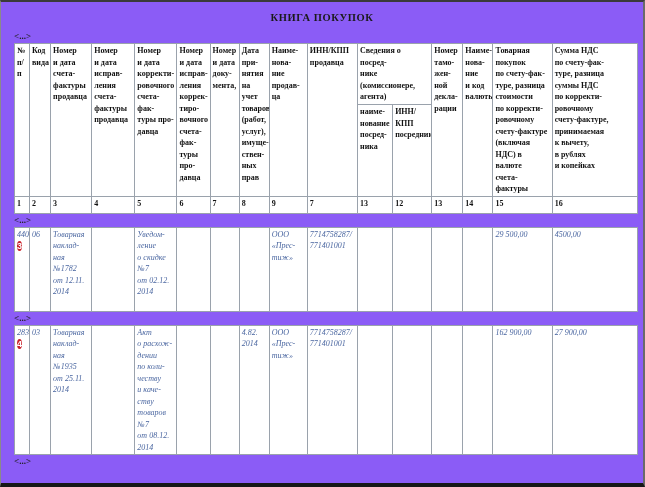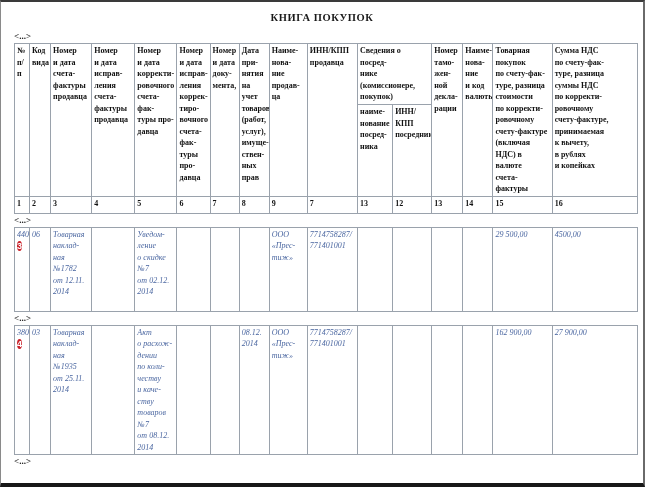--- a/index.html
+++ b/index.html
@@ -1,20 +1,20 @@
 <!DOCTYPE html>
 <html><head>
 <meta charset="utf-8">
 <style>
   * { margin:0; padding:0; box-sizing:border-box; }
   html,body { background:#e8e8e8; }
   .page {
     position:relative;
     width:645px; height:487px;
-    background:#ffffff;
+    background:#8b5cf6;
     border:1px solid #8a8a8a;
     border-top:2px solid #3a3a3a;
     border-right:2px solid #6a6a6a;
     border-bottom:4px solid #171717;
     overflow:hidden;
     font-family:"Liberation Serif","DejaVu Serif",serif;
     color:#1a1a1a;
   }
   .title {
     margin-top:10px;
@@ -156,21 +156,21 @@
       <td rowspan="2">Наиме-
 нова-
 ние
 продав-
 ца</td>
       <td rowspan="2">ИНН/КПП
 продавца</td>
       <td colspan="2">Сведения о посред-
 нике
 (комиссионере,
-покупок)</td>
+агента)</td>
       <td rowspan="2">Номер
 тамо-
 жен-
 ной
 декла-
 рации</td>
       <td rowspan="2">Наиме-
 нова-
 ние
 и код
@@ -299,21 +299,21 @@
         <col class="c10">
         <col class="c11">
         <col class="c12">
       <col class="c13">
         <col class="c14">
         <col class="c15">
         <col class="c16">
     </colgroup>
     <tbody>
         <tr class="data" style="height:128px">
-      <td><span class="rownum">380</span><span class="badge">4</span></td>
+      <td><span class="rownum">283</span><span class="badge">4</span></td>
       <td>03</td>
       <td>Товарная
 наклад-
 ная
 №1935
 от 25.11.
 2014</td>
       <td></td>
       <td>Акт
 о расхож-
@@ -321,21 +321,21 @@
 по коли-
 честву
 и каче-
 ству
 товаров
 №7
 от 08.12.
 2014</td>
       <td></td>
       <td></td>
-      <td>08.12.
+      <td>4.82.
 2014</td>
       <td>ООО
 «Прес-
 тиж»</td>
       <td>7714758287/
 771401001</td>
       <td></td>
       <td></td>
       <td></td>
       <td></td>

